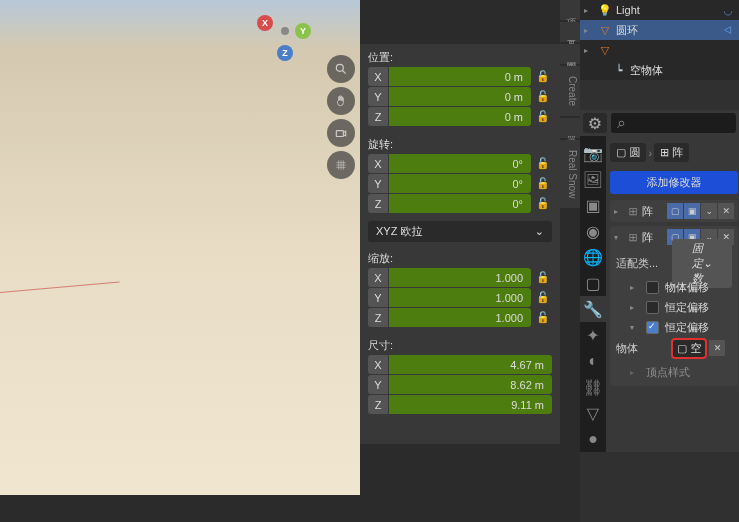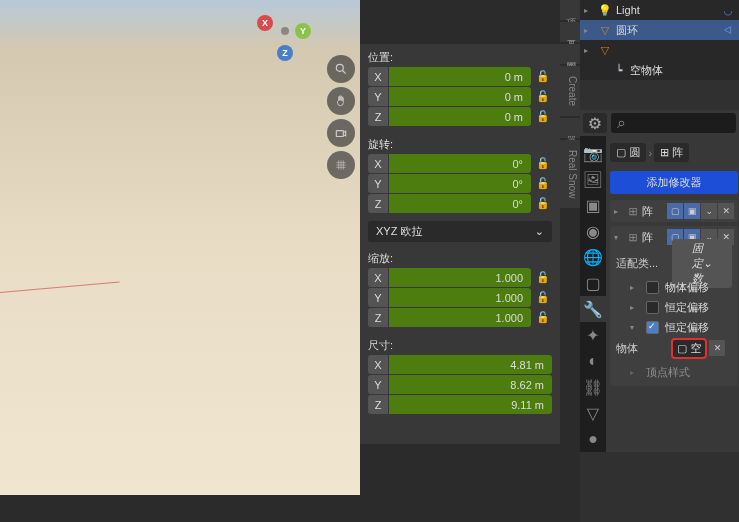--- a/index.html
+++ b/index.html
@@ -178,21 +178,21 @@
     <div class="field-row">
         <div class="field-label">Z</div>
         <div class="field-value">1.000</div>
         <div class="field-lock">🔓</div>
       </div>
   </div>
   <div class="panel-section">
     <div class="panel-label">尺寸:</div>
     <div class="field-row">
         <div class="field-label">X</div>
-        <div class="field-value">4.81 m</div>
+        <div class="field-value">4.67 m</div>
       </div>
     <div class="field-row">
         <div class="field-label">Y</div>
         <div class="field-value">8.62 m</div>
       </div>
     <div class="field-row">
         <div class="field-label">Z</div>
         <div class="field-value">9.11 m</div>
       </div>
   </div>

